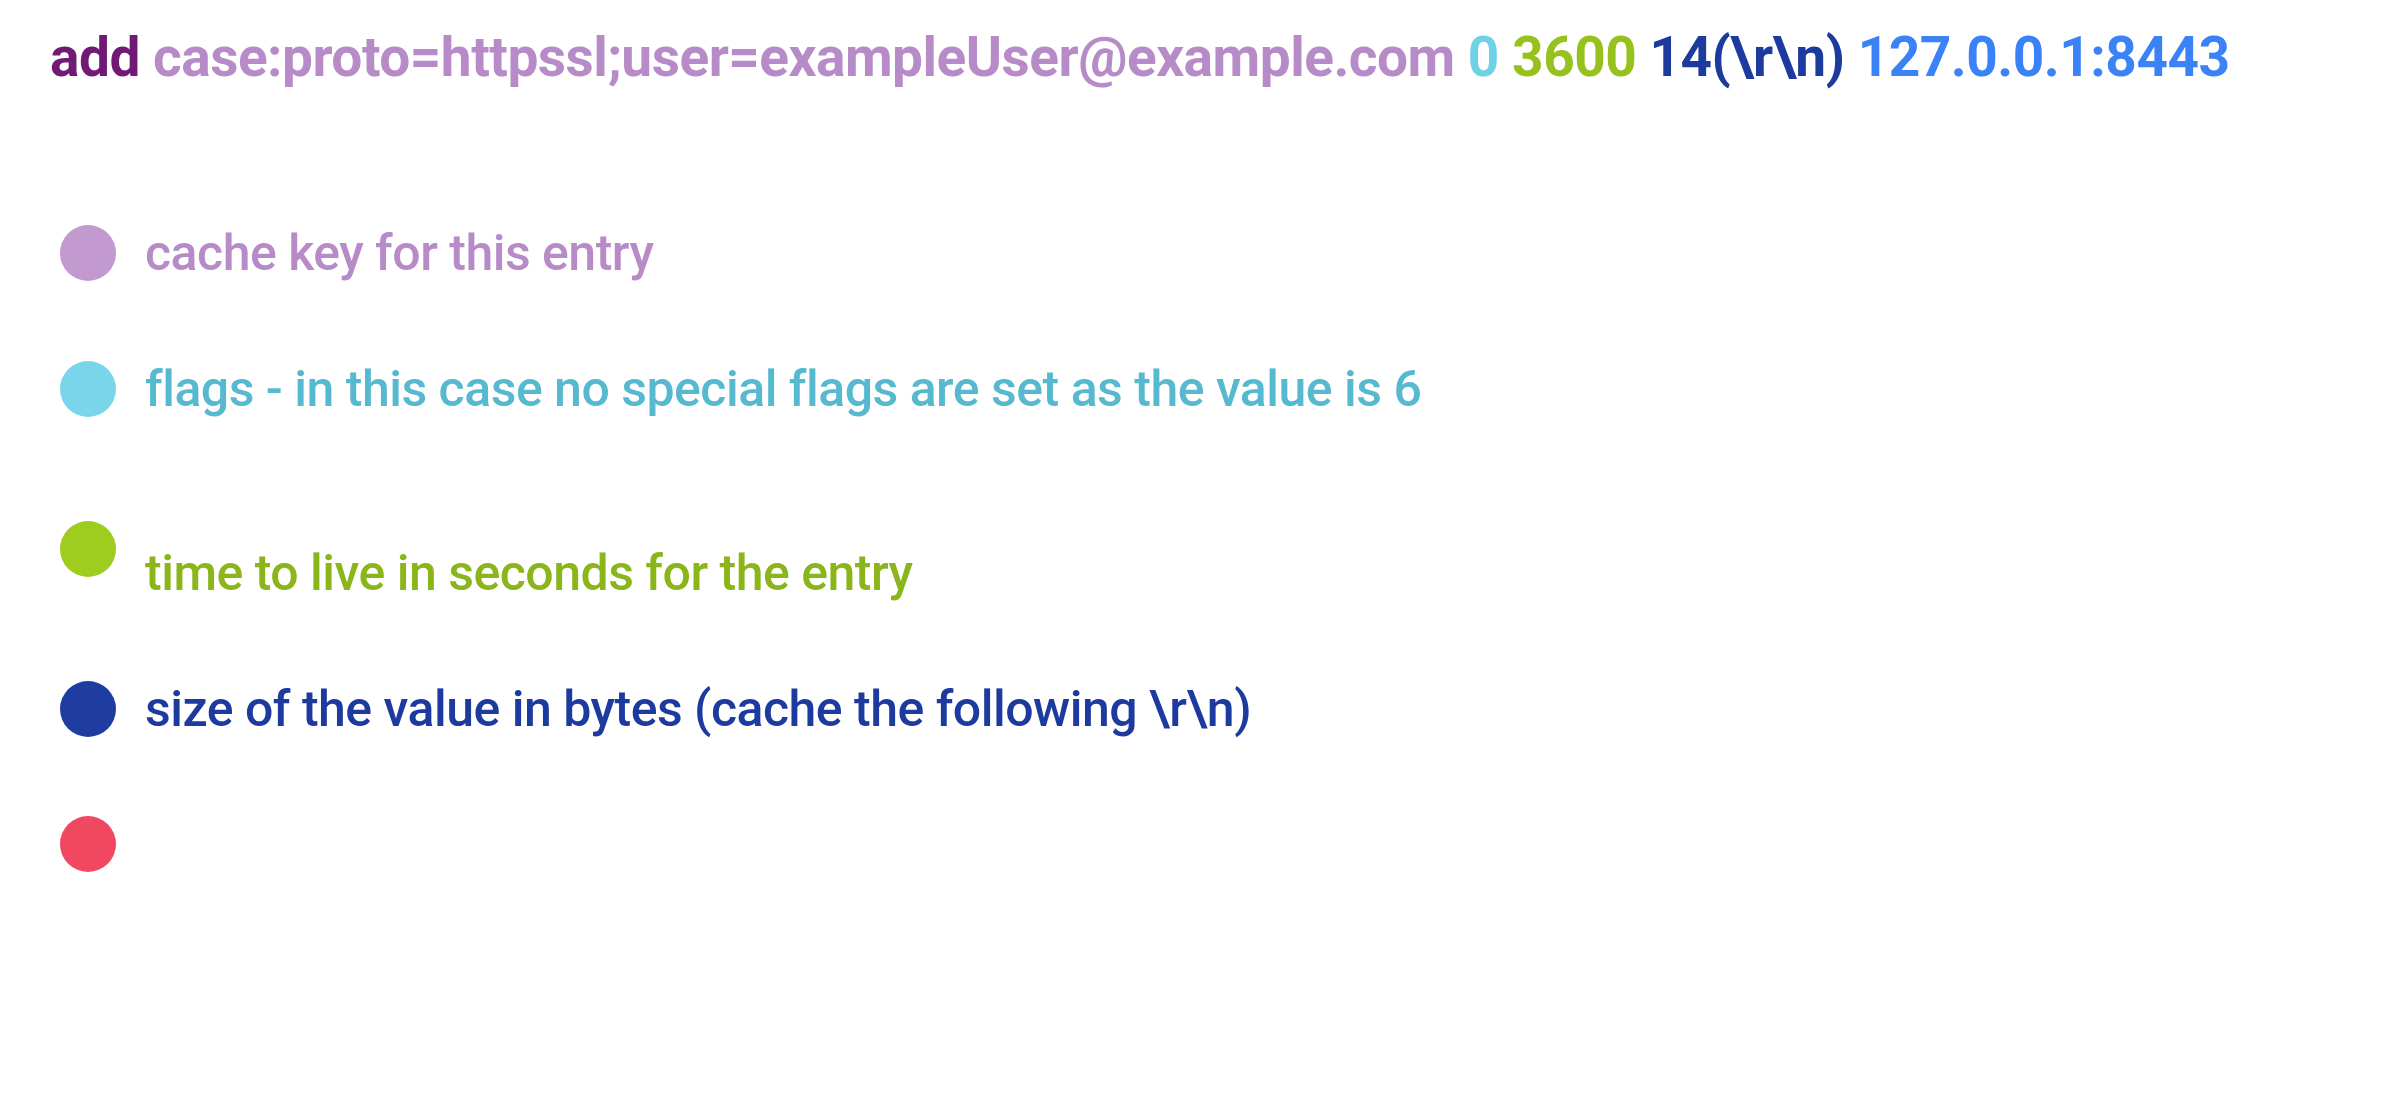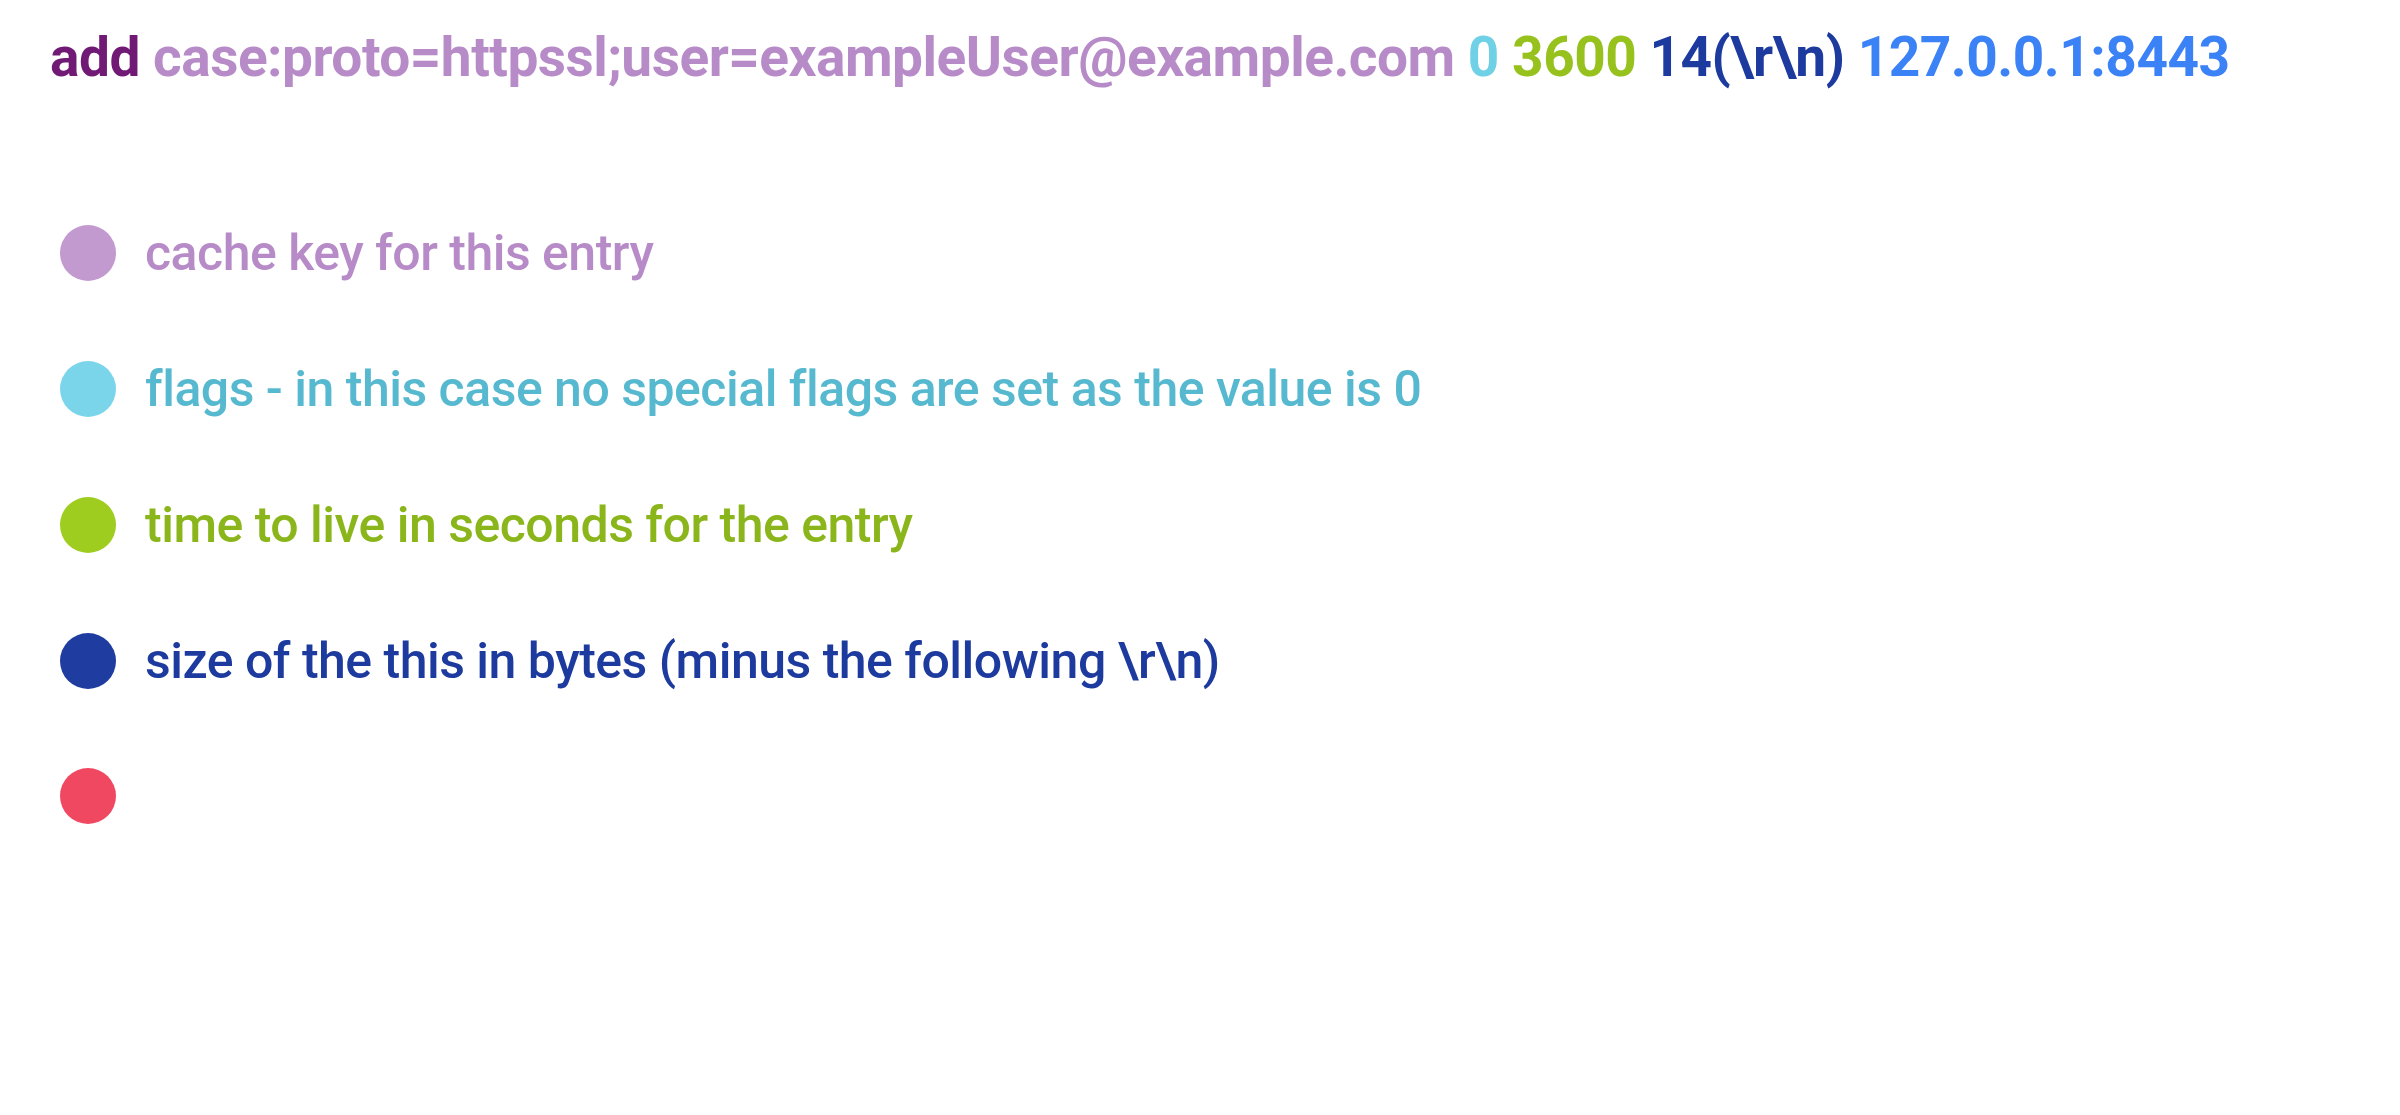--- a/index.html
+++ b/index.html
@@ -45,21 +45,21 @@
     .bullet-ttl { background: #9ecc1f; }
     .bullet-size { background: #1f3ca0; }
     .bullet-value { background: #f14862; }
     .legend-text {
       font-size: 50px;
       font-weight: 500;
       letter-spacing: -0.5px;
     }
     .txt-key { color: #b78bc7; }
     .txt-flags { color: #57b9cf; }
-    .txt-ttl { color: #8bb61b; }
+    .txt-ttl { color: #8bb61b; margin-top: 48px; }
     .txt-size { color: #1d3a9e; }
     .txt-value { color: #f14862; }
   </style>
 </head>
 <body>
 
 <div class="cmd-line">
   <span class="cmd-add">add</span>
   <span class="cmd-key">case:proto=httpssl;user=exampleUser@example.com</span>
   <span class="cmd-flags">0</span>
@@ -68,26 +68,26 @@
   <span class="cmd-value">127.0.0.1:8443</span>
 </div>
 
 <div class="legend">
   <div class="legend-item">
     <div class="bullet bullet-key"></div>
     <div class="legend-text txt-key">cache key for this entry</div>
   </div>
   <div class="legend-item">
     <div class="bullet bullet-flags"></div>
-    <div class="legend-text txt-flags">flags - in this case no special flags are set as the value is 0</div>
+    <div class="legend-text txt-flags">flags - in this case no special flags are set as the value is 6</div>
   </div>
   <div class="legend-item">
     <div class="bullet bullet-ttl"></div>
     <div class="legend-text txt-ttl">time to live in seconds for the entry</div>
   </div>
   <div class="legend-item">
     <div class="bullet bullet-size"></div>
-    <div class="legend-text txt-size">size of the this in bytes (minus the following \r\n)</div>
+    <div class="legend-text txt-size">size of the value in bytes (cache the following \r\n)</div>
   </div>
   <div class="legend-item">
     <div class="bullet bullet-value"></div>
   </div>
 </div>
 
 </body></html>

